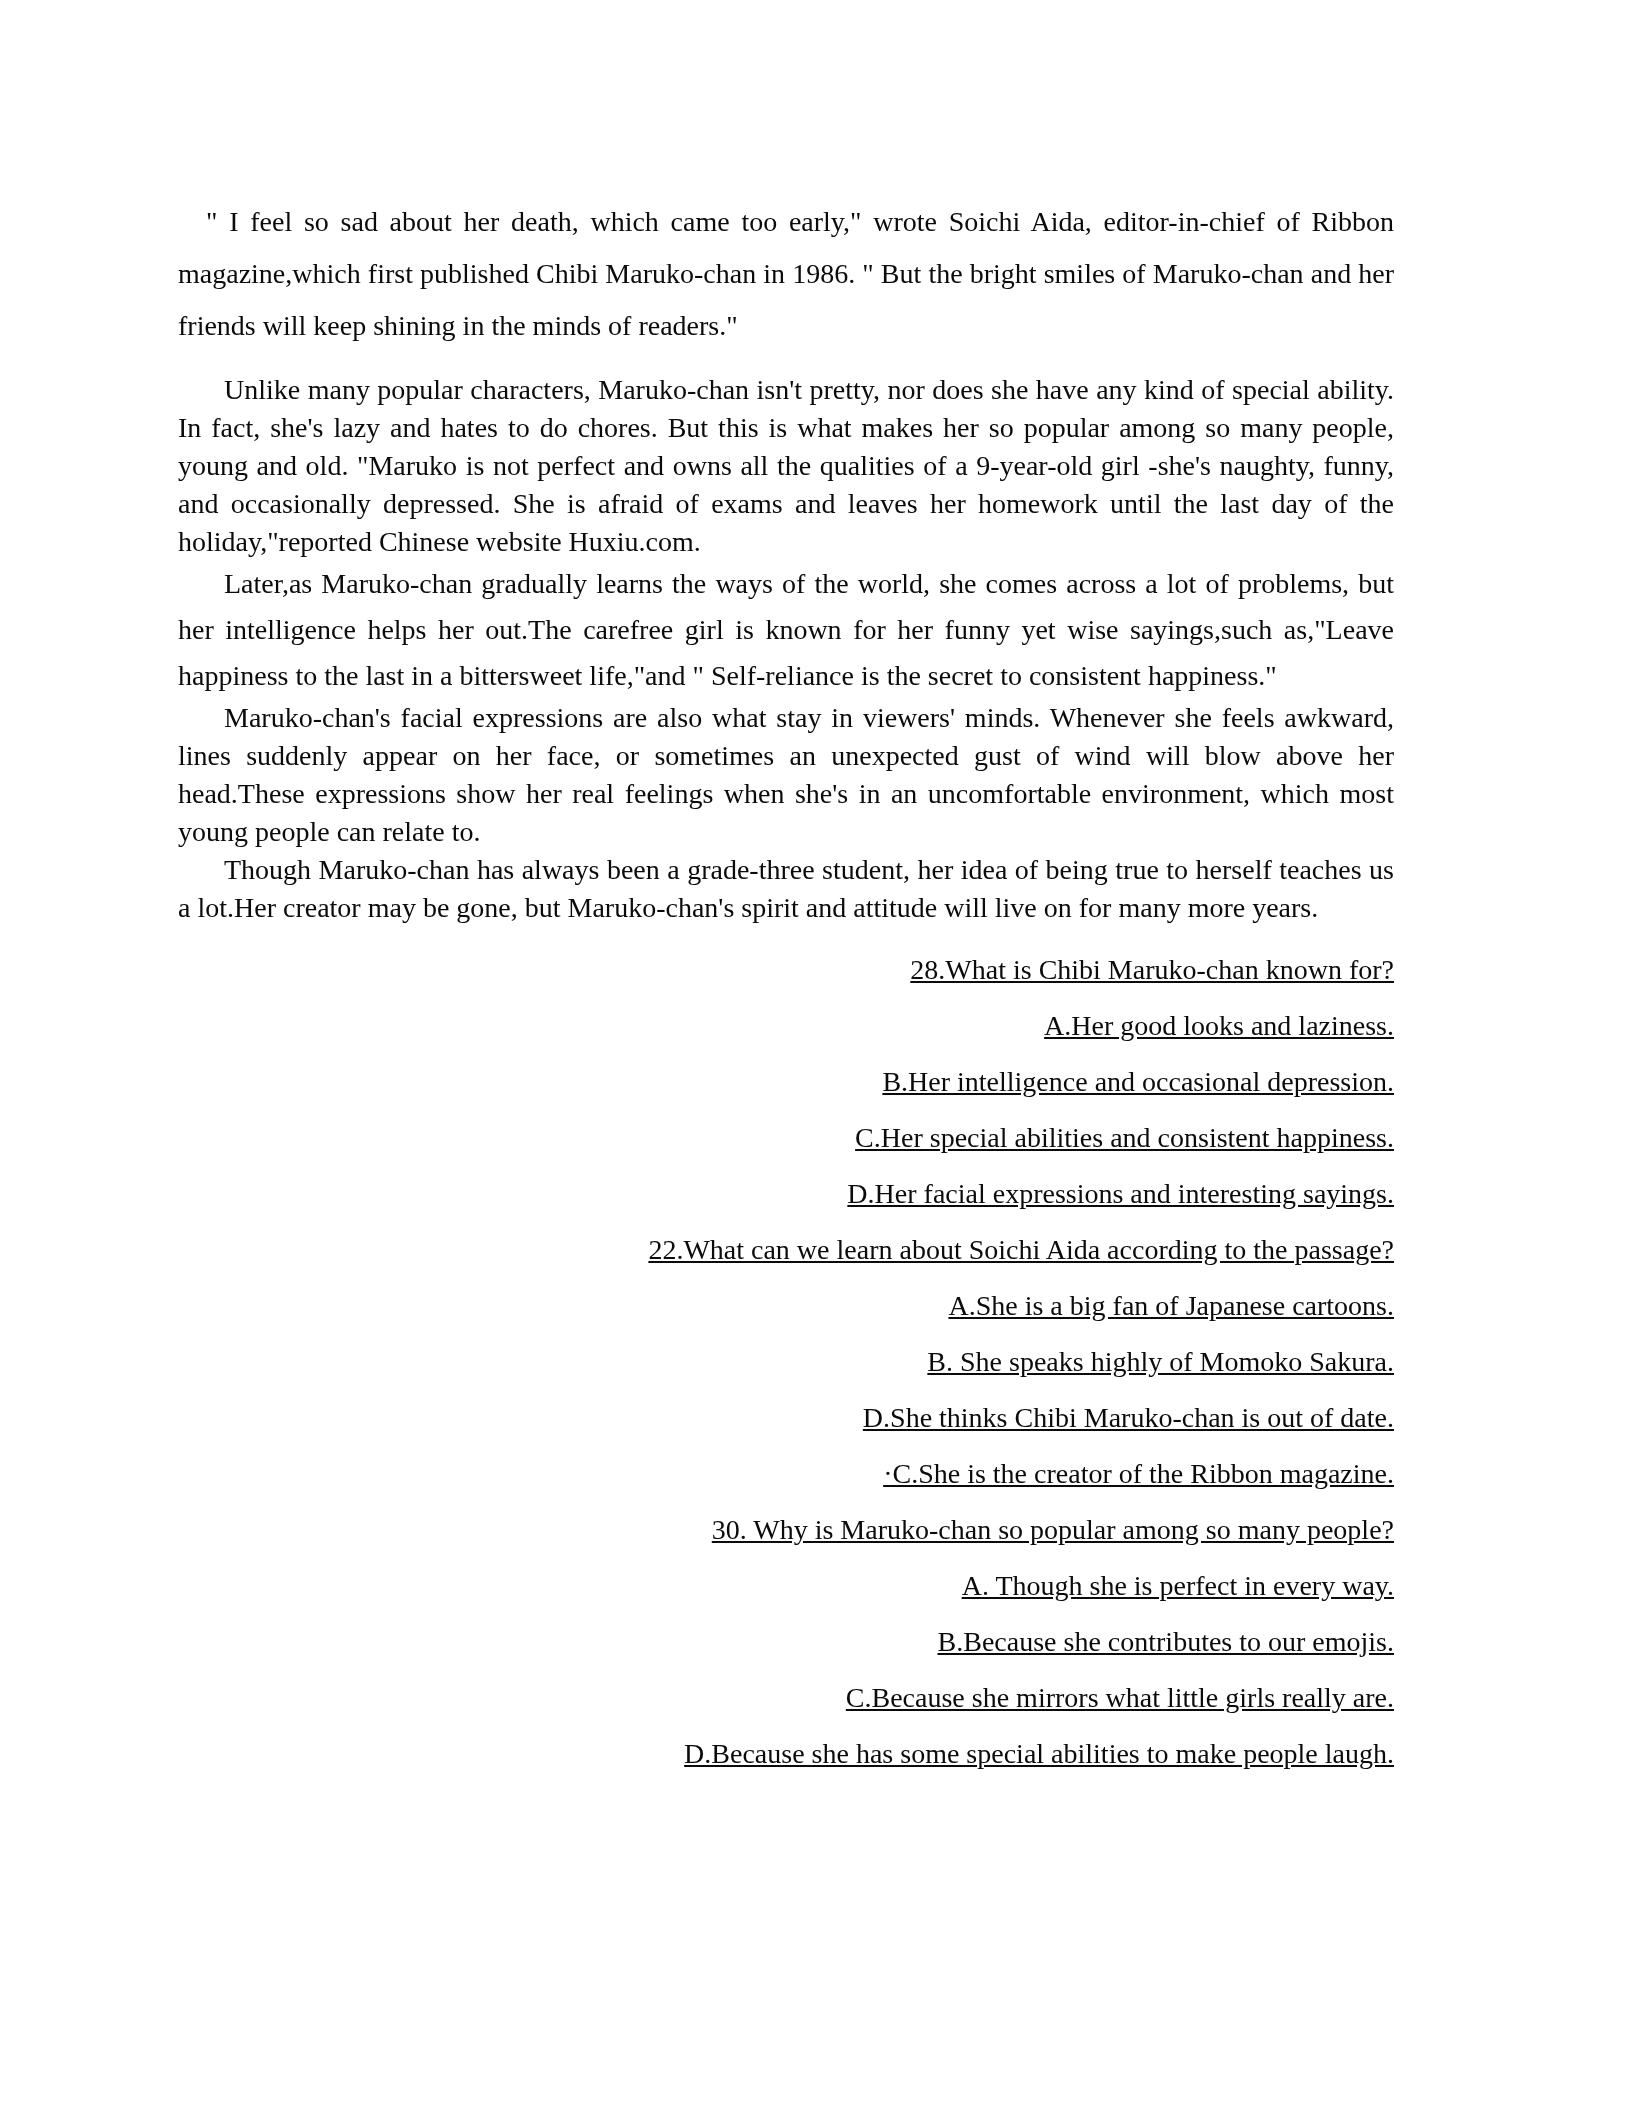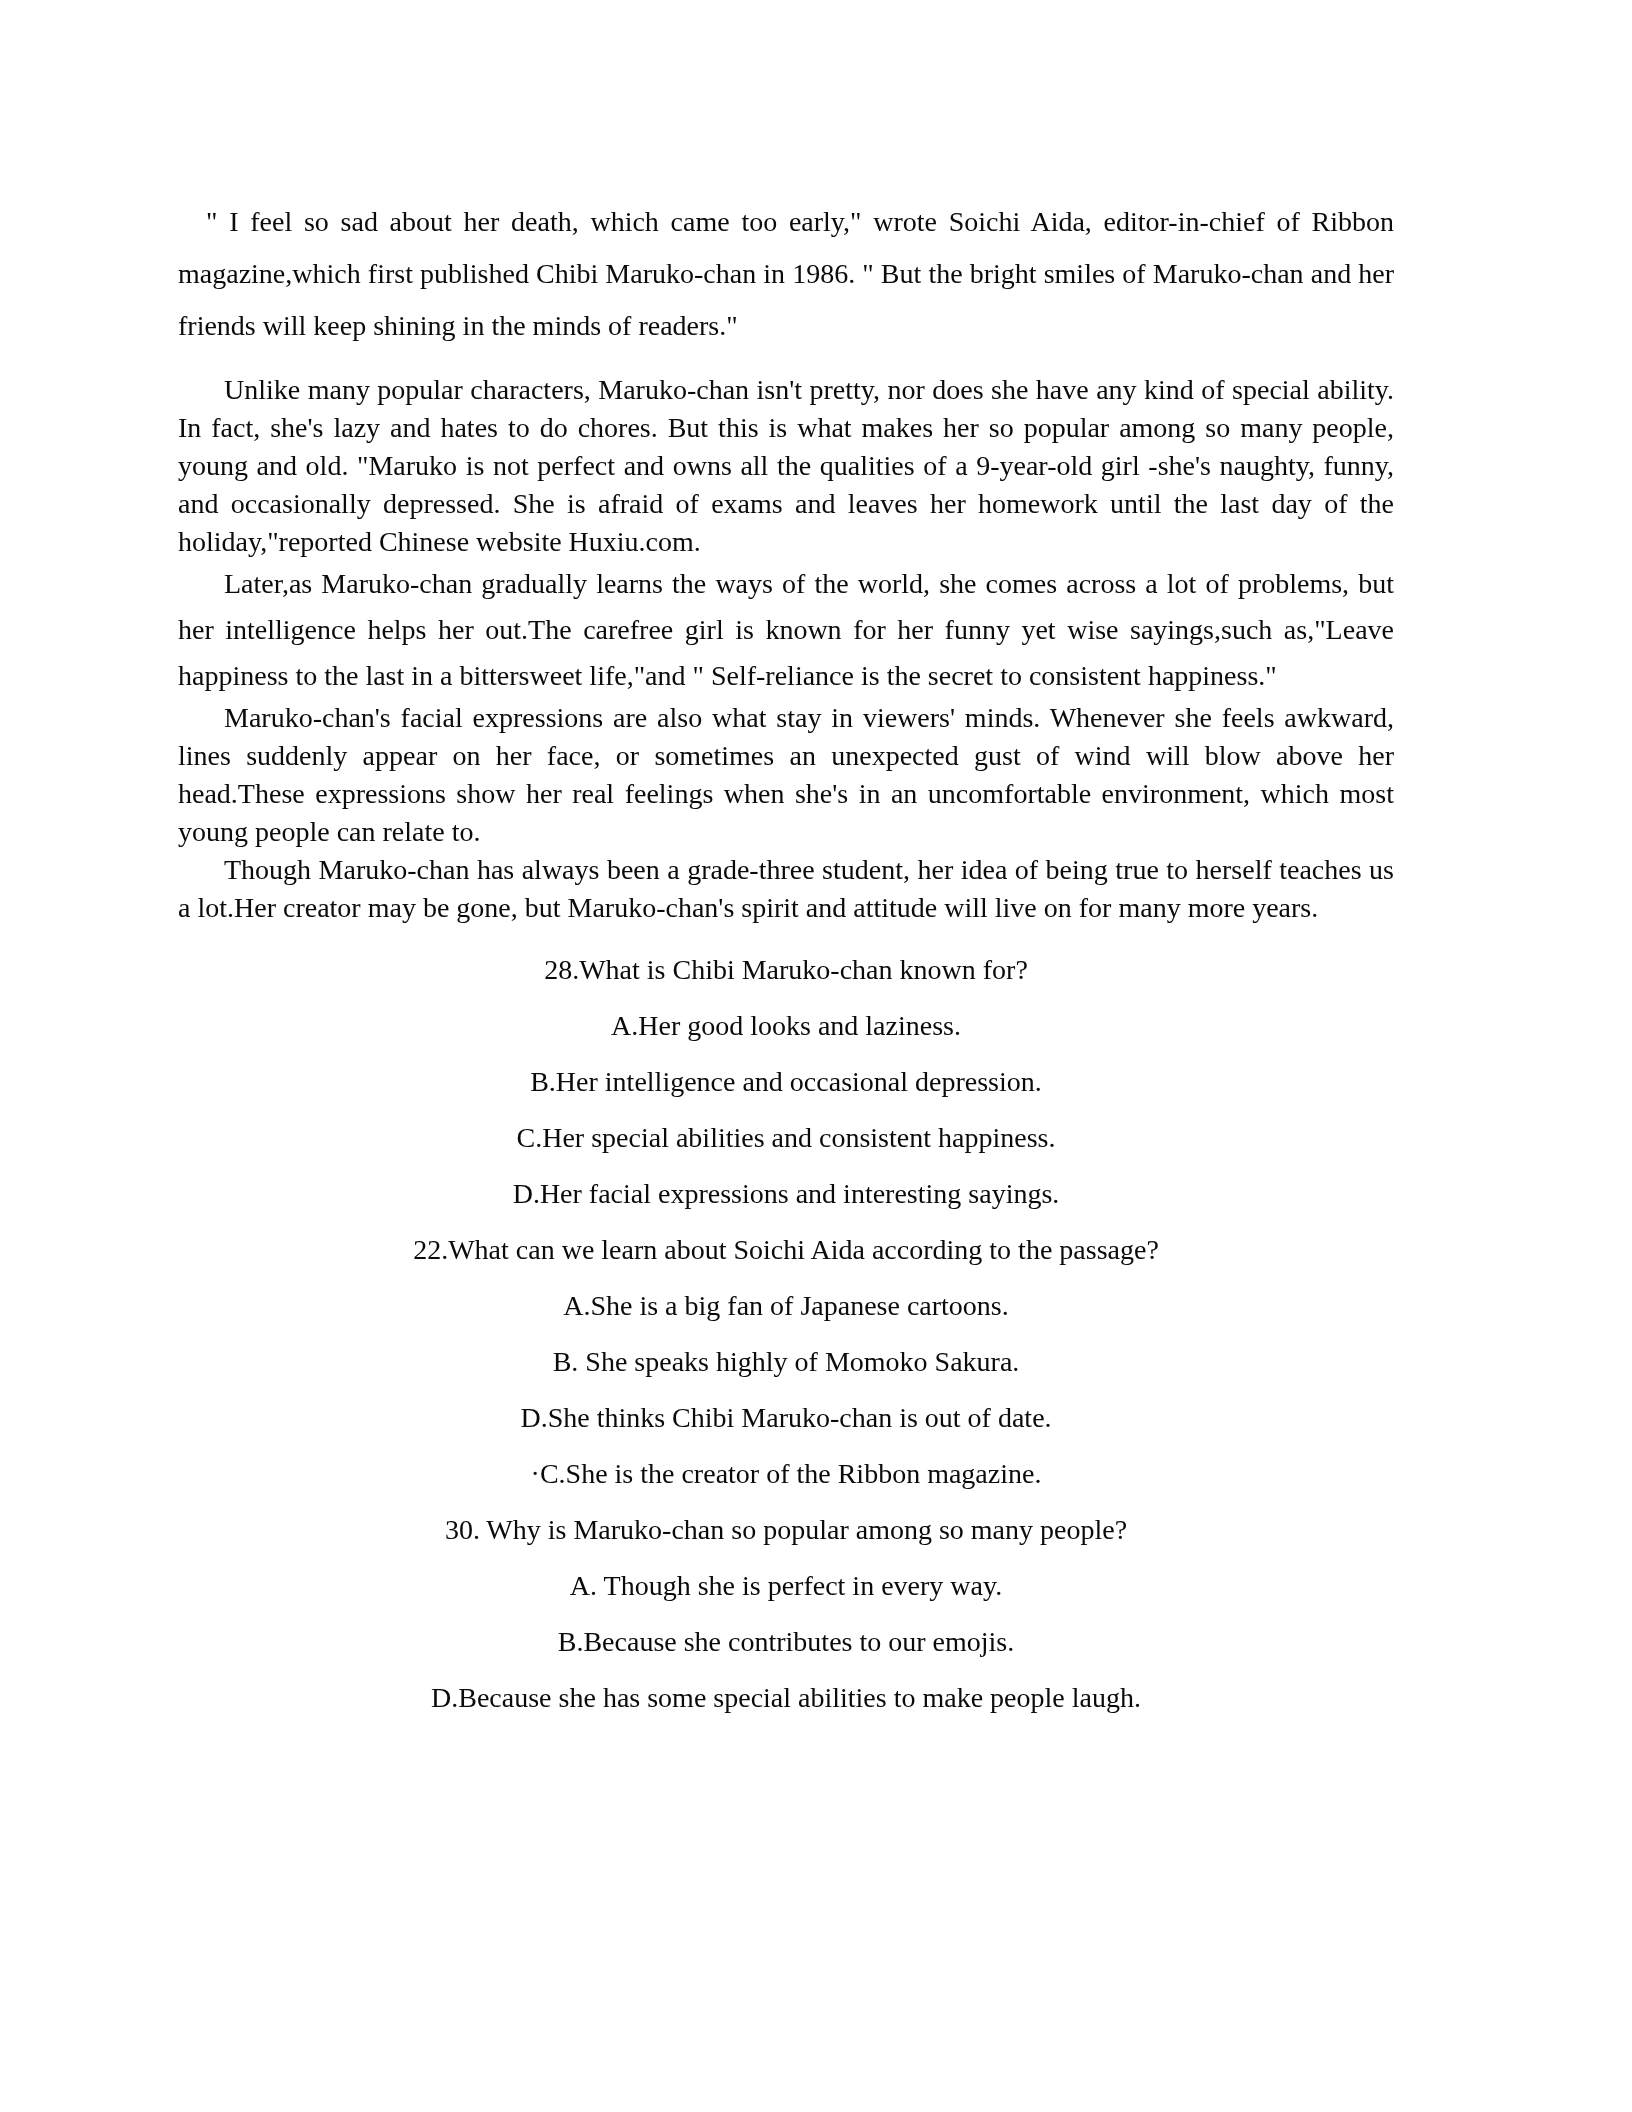--- a/index.html
+++ b/index.html
@@ -36,21 +36,22 @@
   .gap-12 { margin-top: 19px; }
   .gap-20 { }
   .gap-8  { margin-top: 0; }
   .questions {
     margin-top: 24px;
   }
   .q-line {
     margin: 0 0 18px 0;
     font-size: 28px;
     line-height: 38px;
-    text-align: center;
+    text-align: right;
+    text-decoration: underline;
   }
 </style>
 </head>
 <body>
 
 <div class="page">
   <div class="content">
 
     <p class="para lh-wide indent-sm">" I feel so sad about her death, which came too early," wrote Soichi Aida, editor-in-chief of Ribbon magazine,which first published Chibi Maruko-chan in 1986.  " But the bright smiles of Maruko-chan and her friends will keep shining in the minds of readers."</p>
 
@@ -72,17 +73,18 @@
 
       <p class="q-line">22.What can we learn about Soichi Aida according to the passage?</p>
       <p class="q-line">A.She is a big fan of Japanese cartoons.</p>
       <p class="q-line">B. She speaks highly of Momoko Sakura.</p>
       <p class="q-line">D.She thinks Chibi Maruko-chan is out of date.</p>
       <p class="q-line">·C.She is the creator of the Ribbon magazine.</p>
 
       <p class="q-line">30. Why is Maruko-chan so popular among so many people?</p>
       <p class="q-line">A. Though she is perfect in every way.</p>
       <p class="q-line">B.Because she contributes to our emojis.</p>
+      <p class="q-line">C.Because she mirrors what little girls really are.</p>
       <p class="q-line">D.Because she has some special abilities to make people laugh.</p>
 
     </div>
   </div>
 </div>
 
 </body></html>

